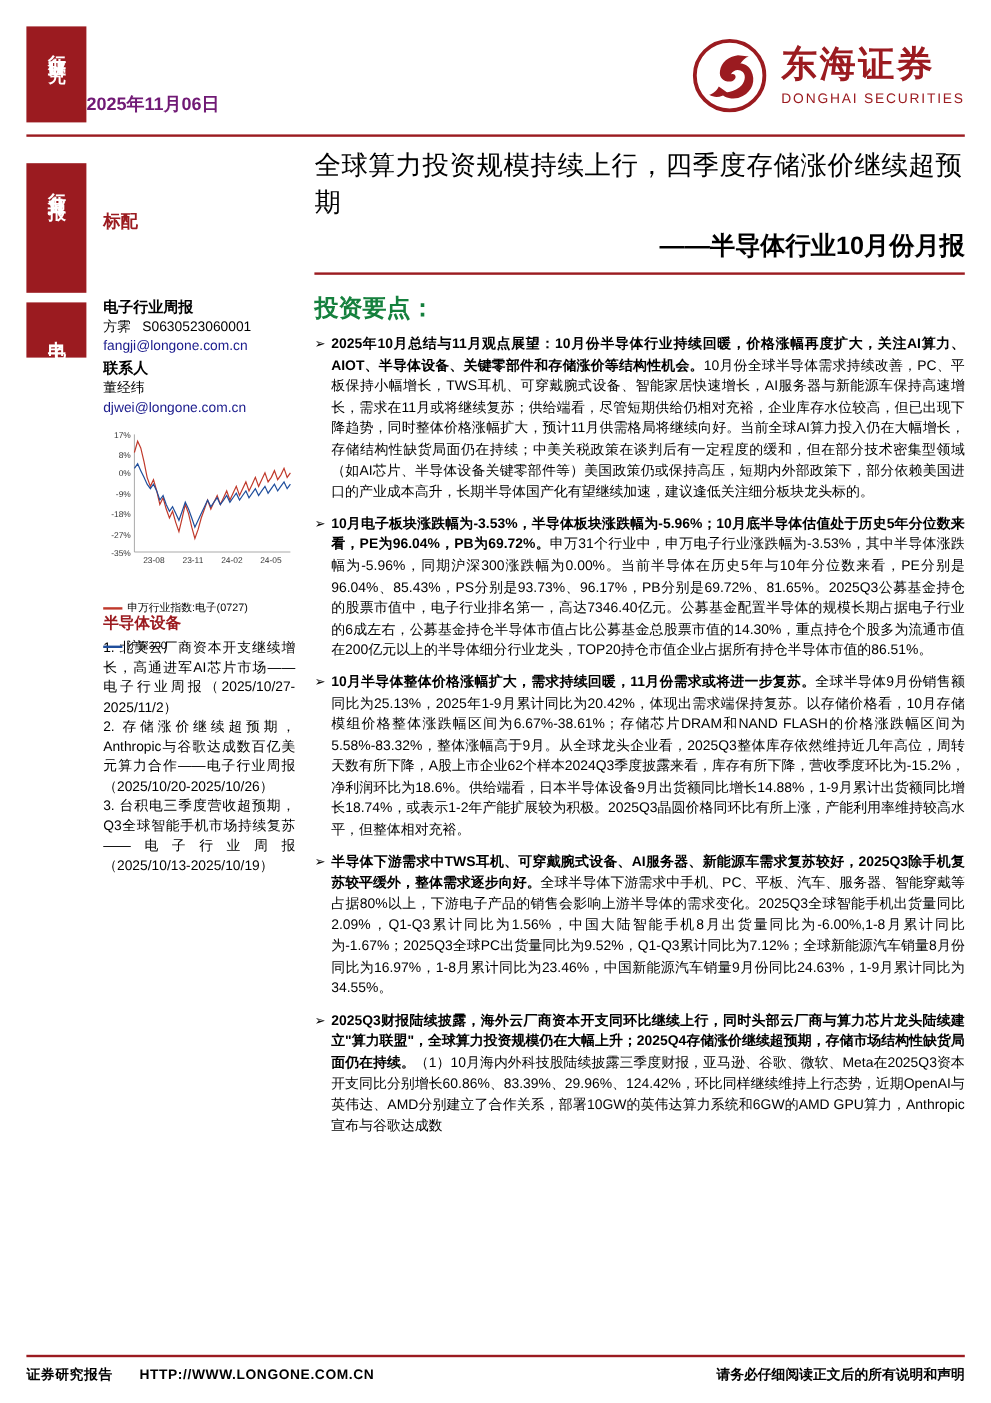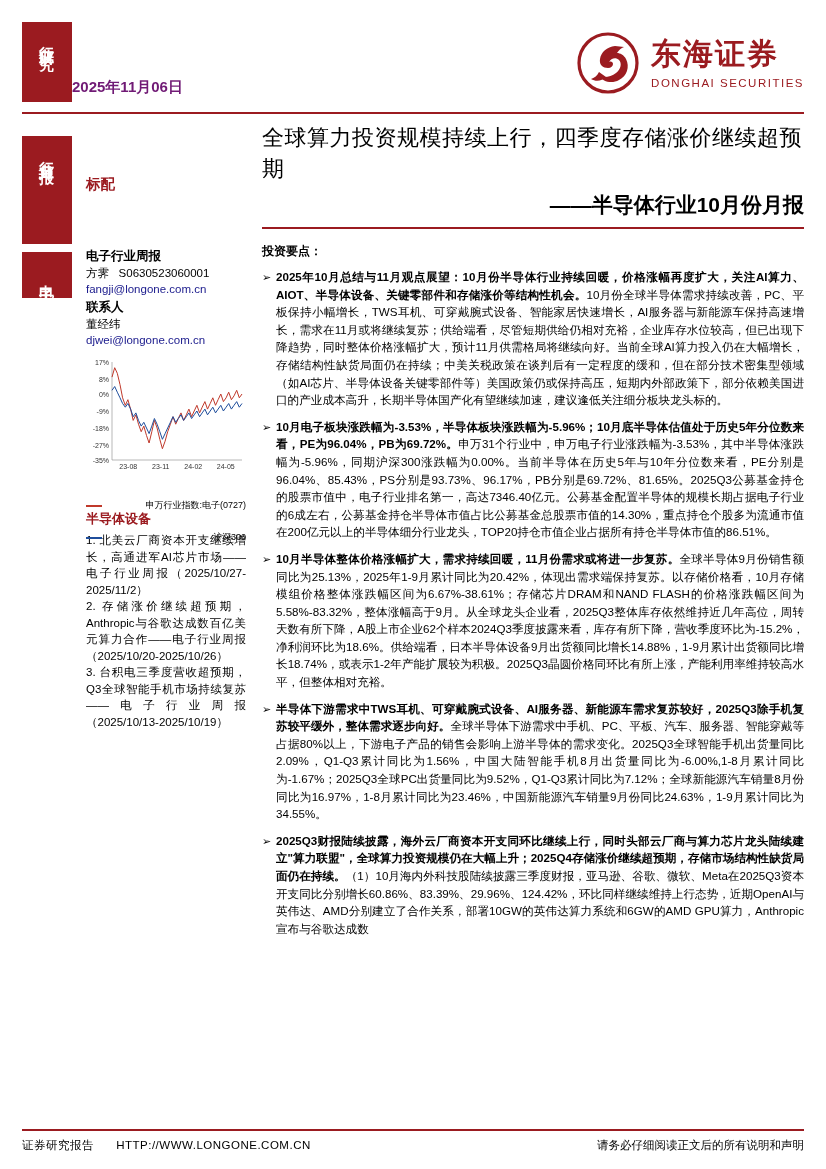--- a/index.html
+++ b/index.html
@@ -46,42 +46,42 @@
   
   .leftcol { position:absolute; left:86px; top:128px; width:160px; }
   .rating { color:#9b1b20; font-size:14.5px; font-weight:bold; margin-bottom:54px;margin-top:47px;}
   .lbl-bold { font-size:12.5px; font-weight:bold; color:#000; margin-top:2px;}
   .lbl-sm { font-size:11.5px; color:#000; line-height:16px; }
   .lbl-mail { font-size:11.5px; color:#1a1a8c; line-height:16px;}
 
   
   .chartbox { margin-top:10px; width:160px; height:140px; position:relative; }
   .chart-legend { font-size:9px; text-align:center; line-height:13px; margin-top:2px;}
-  .legend-row { display:flex; align-items:center; justify-content:space-between; gap:4px;margin-top:19px;}
+  .legend-row { display:flex; align-items:center; justify-content:flex-start; gap:4px;margin-top:19px;}
   .legend-swatch { display:inline-block; width:16px; height:2px;}
 
   .related-title { color:#9b1b20; font-size:13px; font-weight:bold; margin-top:12px;}
   .related-list { font-size:11.5px; line-height:16.5px; margin-top:4px; text-align:justify;}
 
   
   .rightcol { position:absolute; left:262px; top:122px; width:542px; }
   .doc-title { font-size:22px; font-weight:normal; line-height:31px; letter-spacing:0.5px;}
   .title-rule { border-bottom:2px solid #9b1b20; margin-top:8px; }
   .subtitle { text-align:right; font-size:21px; font-weight:bold; margin-top:7px;}
-  .sec-title { color:#000000; font-size:12px; font-weight:bold; margin-top:14px;}
+  .sec-title { color:#15803d; font-size:20px; font-weight:bold; margin-top:14px;}
 
   .bullets { margin-top:8px; }
   .bullet { display:flex; margin-bottom:9px; }
   .bullet .mark { width:14px; flex:0 0 14px; font-size:11px; color:#000; line-height:18px;}
   .bullet .body { flex:1; font-size:11.6px; line-height:17.6px; text-align:justify; }
   .bullet .body b { font-weight:bold; }
 
   
   .footer-rule { position:absolute; left:22px; bottom:38px; width:782px; height:2px; background:#9b1b20; }
-  .footer { position:absolute; left:22px; bottom:16px; width:782px; display:flex; justify-content:space-between; font-size:11.5px; font-weight:normal;}
+  .footer { position:absolute; left:22px; bottom:16px; width:782px; display:flex; justify-content:space-between; font-size:11.5px; font-weight:bold;}
   .footer .left { letter-spacing:0.5px;}
 </style>
 </head>
 <body>
 
 <div class="page">
 
   <div class="sidebar">
     <div class="tab tab-industry">
       <span class="vtext">行业研究</span>

